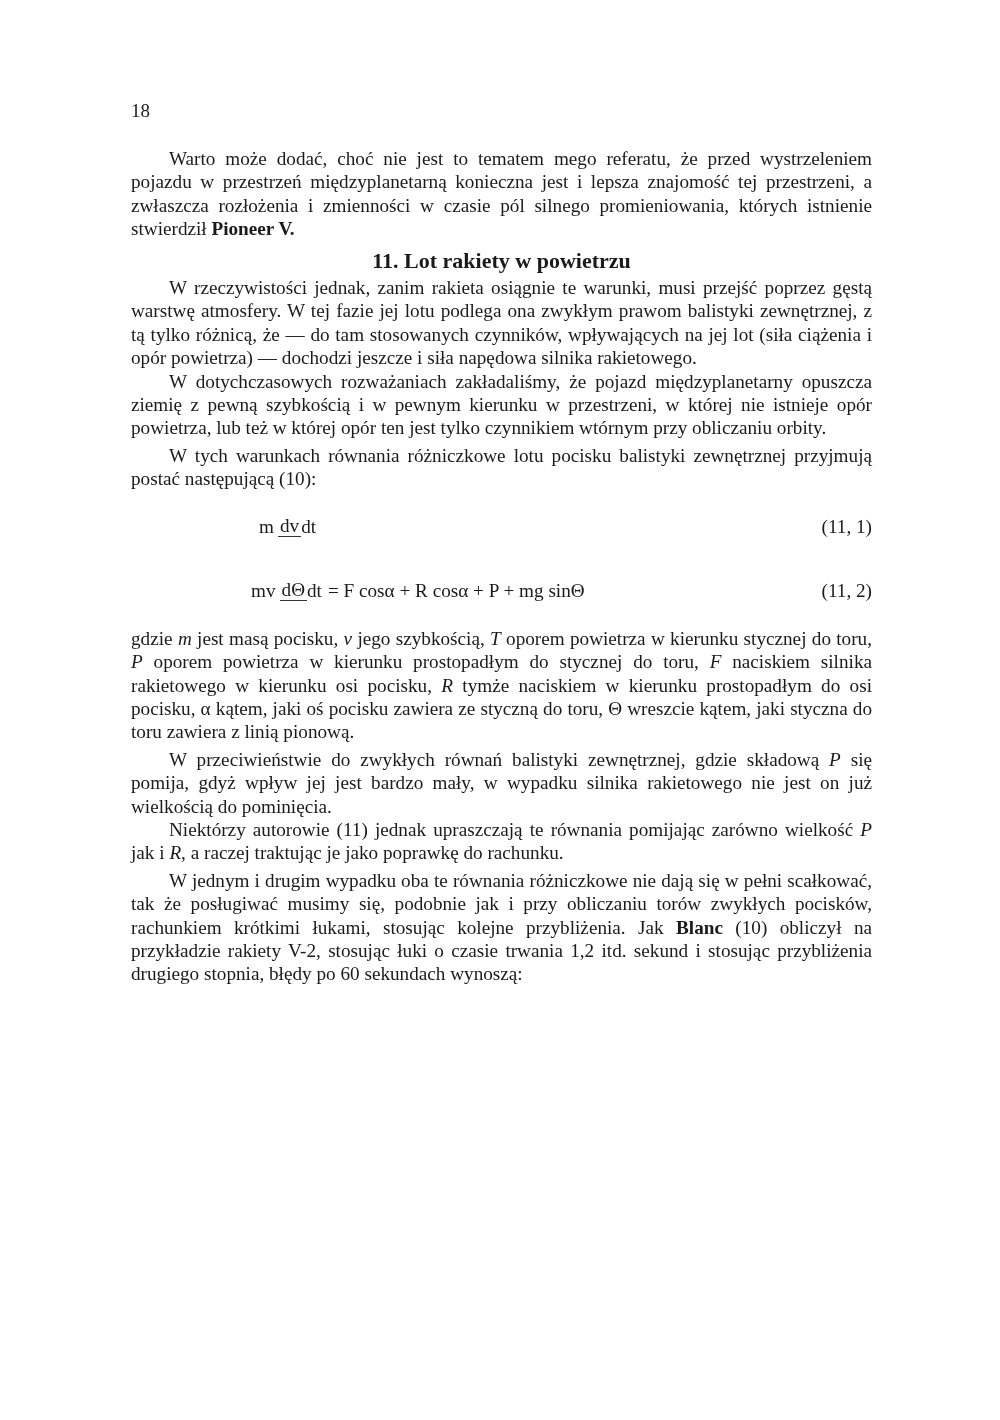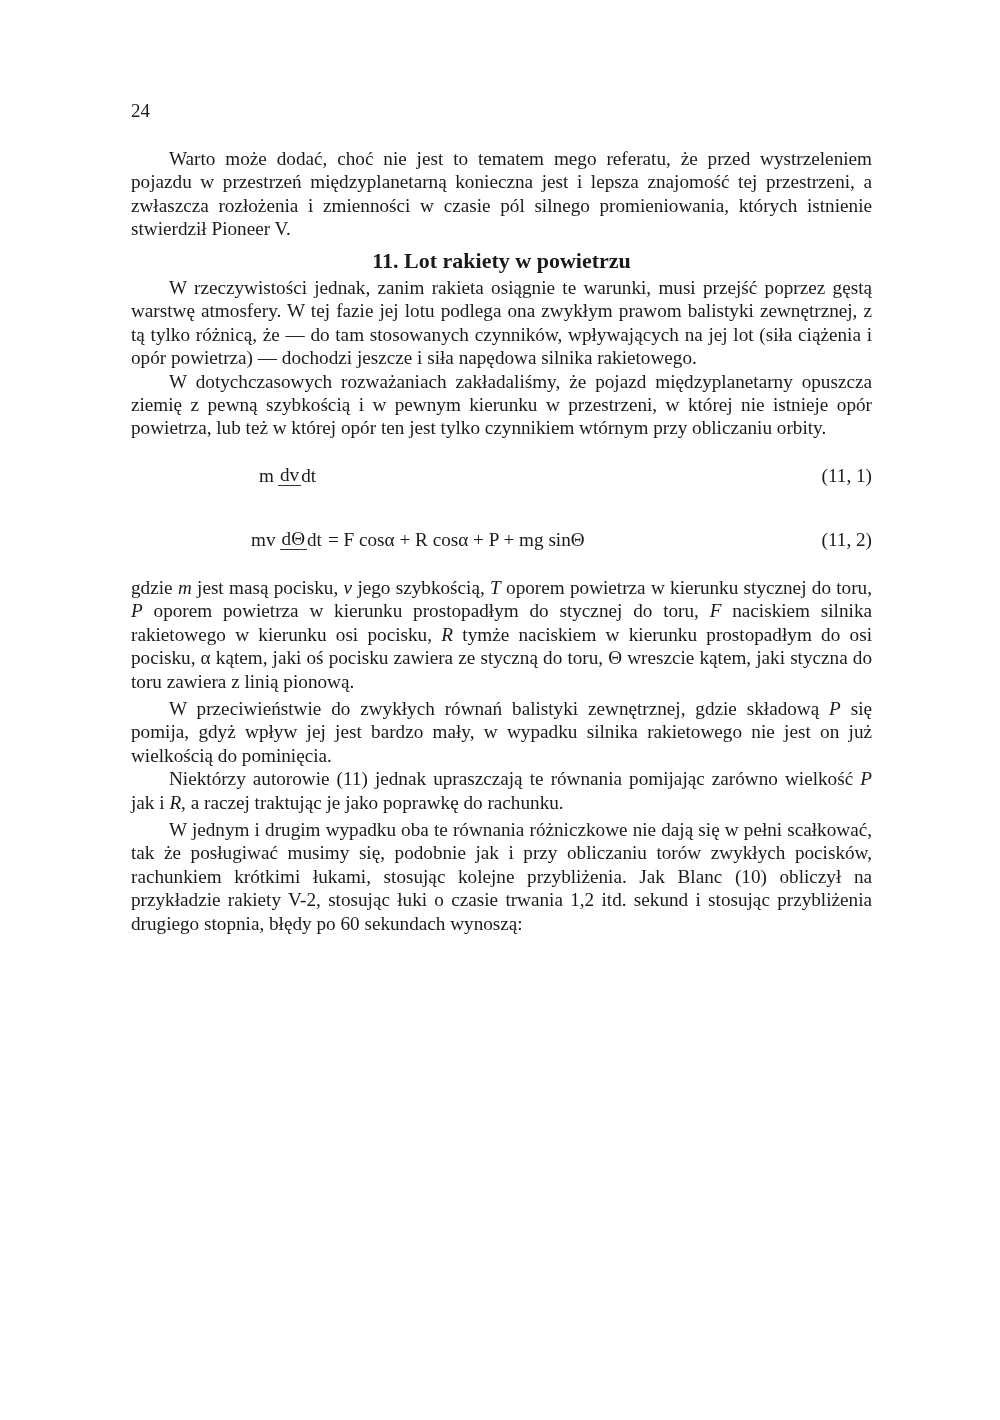--- a/index.html
+++ b/index.html
@@ -11,36 +11,37 @@
   p.indent { text-indent: 38px; }
   .gap { margin-top: 4px; }
   .heading { text-align: center; font-weight: bold; margin: 8px 0 4px 0; font-size: 22px; }
   .eq { position: relative; height: 56px; margin: 8px 0; }
   .eq .lhs { position: absolute; display: flex; align-items: center; height: 56px; }
   .frac { display: inline-flex; flex-direction: row; align-items: center; margin: 0 4px; line-height: 20px; }
   .frac .num { border-bottom: 1px solid #333; padding: 0 2px; }
   .frac .den { font-weight: normal; }
   .eq .rhs { margin-left: 2px; }
   .eq .label { position: absolute; right: 0; top: 16px; }
-  .bold { font-weight: normal; }
+  .bold { font-weight: bold; }
   .it { font-style: italic; }
 </style>
 </head>
 <body>
 
-<div class="page-num">24</div>
+<div class="page-num">18</div>
 
 <div class="body-text">
   <p class="indent"><span>Warto może dodać, choć nie jest to tematem mego referatu, że przed wystrzeleniem pojazdu w przestrzeń międzyplanetarną konieczna jest i lepsza znajomość tej przestrzeni, a zwłaszcza rozłożenia i zmienności w czasie pól silnego promieniowania, których istnienie stwierdził</span>
     <span class="bold">Pioneer V.</span></p>
 
   <div class="heading">11. Lot rakiety w powietrzu</div>
 
   <p class="indent">W rzeczywistości jednak, zanim rakieta osiągnie te warunki, musi przejść poprzez gęstą warstwę atmosfery. W tej fazie jej lotu podlega ona zwykłym prawom balistyki zewnętrznej, z tą tylko różnicą, że — do tam stosowanych czynników, wpływających na jej lot (siła ciążenia i opór powietrza) — dochodzi jeszcze i siła napędowa silnika rakietowego.</p>
   <p class="indent">W dotychczasowych rozważaniach zakładaliśmy, że pojazd międzyplanetarny opuszcza ziemię z pewną szybkością i w pewnym kierunku w przestrzeni, w której nie istnieje opór powietrza, lub też w której opór ten jest tylko czynnikiem wtórnym przy obliczaniu orbity.</p>
+  <p class="indent gap">W tych warunkach równania różniczkowe lotu pocisku balistyki zewnętrznej przyjmują postać następującą (10):</p>
 
   <div class="eq">
     <div class="lhs" style="left:128px">
       <span>m</span>
       <span class="frac">
           <span class="num">dv</span>
           <span class="den">dt</span>
         </span>
     </div>
     <span class="label">(11, 1)</span>

